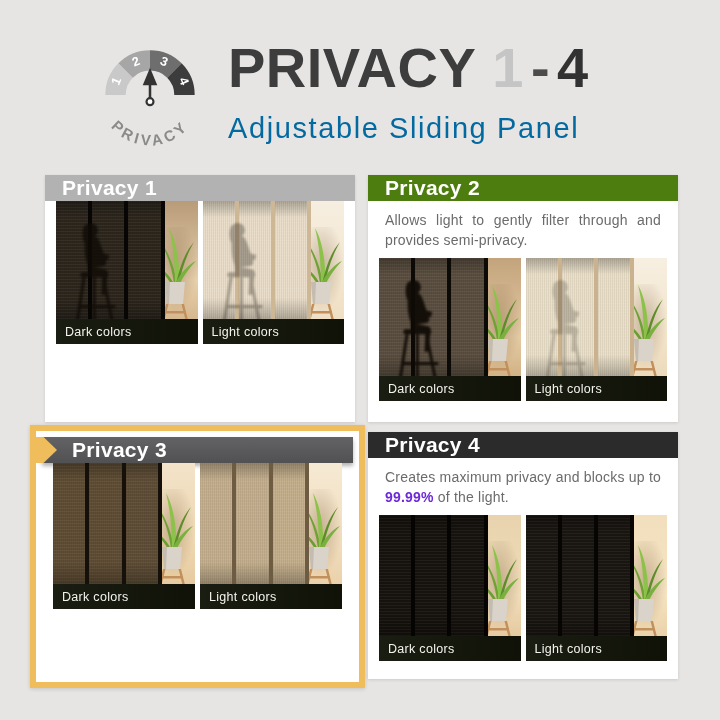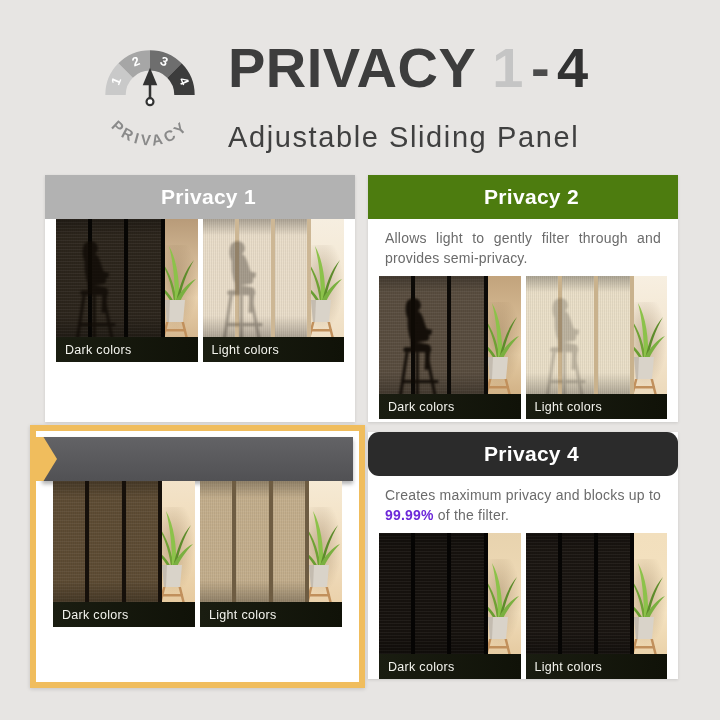--- a/index.html
+++ b/index.html
@@ -10,29 +10,29 @@
     -webkit-font-smoothing:antialiased;
   }
   
   .brand{position:absolute;left:82px;top:32px;width:136px;height:118px;}
   .titles{position:absolute;left:228px;top:40px;}
   .title-line{display:flex;align-items:baseline;font-weight:bold;font-size:56px;line-height:1;letter-spacing:.5px;}
   .t-main{color:#3d3d3d;}
   .t-n1{color:#c5c5c5;margin-left:16px;}
   .t-dash{color:#4c4c4c;margin:0 7px;font-weight:900;}
   .t-n4{color:#323232;}
-  .subtitle{margin-top:25px;font-size:29px;color:#404040;letter-spacing:1.6px;}
+  .subtitle{margin-top:16px;font-size:29px;color:#0369a1;letter-spacing:1.6px;}
   
   .card{position:absolute;background:#ffffff;width:310px;box-shadow:0 1px 3px rgba(0,0,0,.12);}
-  .card-header{height:44px;display:flex;align-items:center;padding-left:17px;color:#ffffff;
-    font-weight:bold;font-size:21px;letter-spacing:.3px;position:relative;justify-content:center;}
+  .card-header{height:26px;display:flex;align-items:center;padding-left:17px;color:#ffffff;
+    font-weight:bold;font-size:21px;letter-spacing:.3px;position:relative;}
   .hdr1{background:#b2b2b2;}
   .hdr2{background:#4d7c0f;}
   .hdr3{background:linear-gradient(180deg,#636366,#515154);box-shadow:0 3px 4px rgba(0,0,0,.30);padding-left:30px;}
-  .hdr4{background:#2b2b2b;border-radius:11px;}
+  .hdr4{background:#2b2b2b;}
   .desc{margin:9px 17px 8px;height:40px;font-size:14px;line-height:1.43;color:#6b6b6b;
     text-align:justify;letter-spacing:.2px;}
   .desc b{color:#6d28d9;}
   .images{display:flex;gap:5px;margin:0 11px;}
   .card1{left:45px;top:175px;height:247px;}
   .card2{left:368px;top:175px;height:247px;}
   .hl-wrap{position:absolute;left:30px;top:425px;width:335px;height:263px;background:#ffffff;
     border:6px solid #f0bd5d;box-sizing:border-box;padding:6px;box-shadow:0 1px 4px rgba(0,0,0,.15);}
   .card3{position:relative;width:100%;height:100%;box-shadow:none;}
   .card4{left:368px;top:432px;height:247px;}
@@ -210,20 +210,21 @@
         </svg>
       <div class="labelbar">Light colors</div>
     </div>
   </div>
 </div>
 
 <div class="hl-wrap">
   <div class="card card3">
     <div class="card-header hdr3">
       <div class="hdr-arrow"></div>
+      <span>Privacy 3</span>
     </div>
     <div class="images row2">
       <div class="photo p3d">
         <div class="wall"></div>
         <div class="wallshadow"></div>
         <svg class="plant">
             <use href="#sym-plant"></use>
           </svg>
         <div class="panels">
           <div class="slat"></div>
@@ -246,21 +247,21 @@
         <div class="labelbar">Light colors</div>
       </div>
     </div>
   </div>
 </div>
 
 <div class="card card4">
   <div class="card-header hdr4">
     <span>Privacy 4</span>
   </div>
-  <div class="desc"><span>Creates maximum privacy and blocks up to </span><b>99.99%</b><span> of the filter.</span></div>
+  <div class="desc"><span>Creates maximum privacy and blocks up to </span><b>99.99%</b><span> of the light.</span></div>
   <div class="images row2">
     <div class="photo p4d">
       <div class="wall"></div>
       <div class="wallshadow"></div>
       <svg class="plant">
           <use href="#sym-plant"></use>
         </svg>
       <div class="panels">
         <div class="slat"></div>
           <div class="slat"></div>

